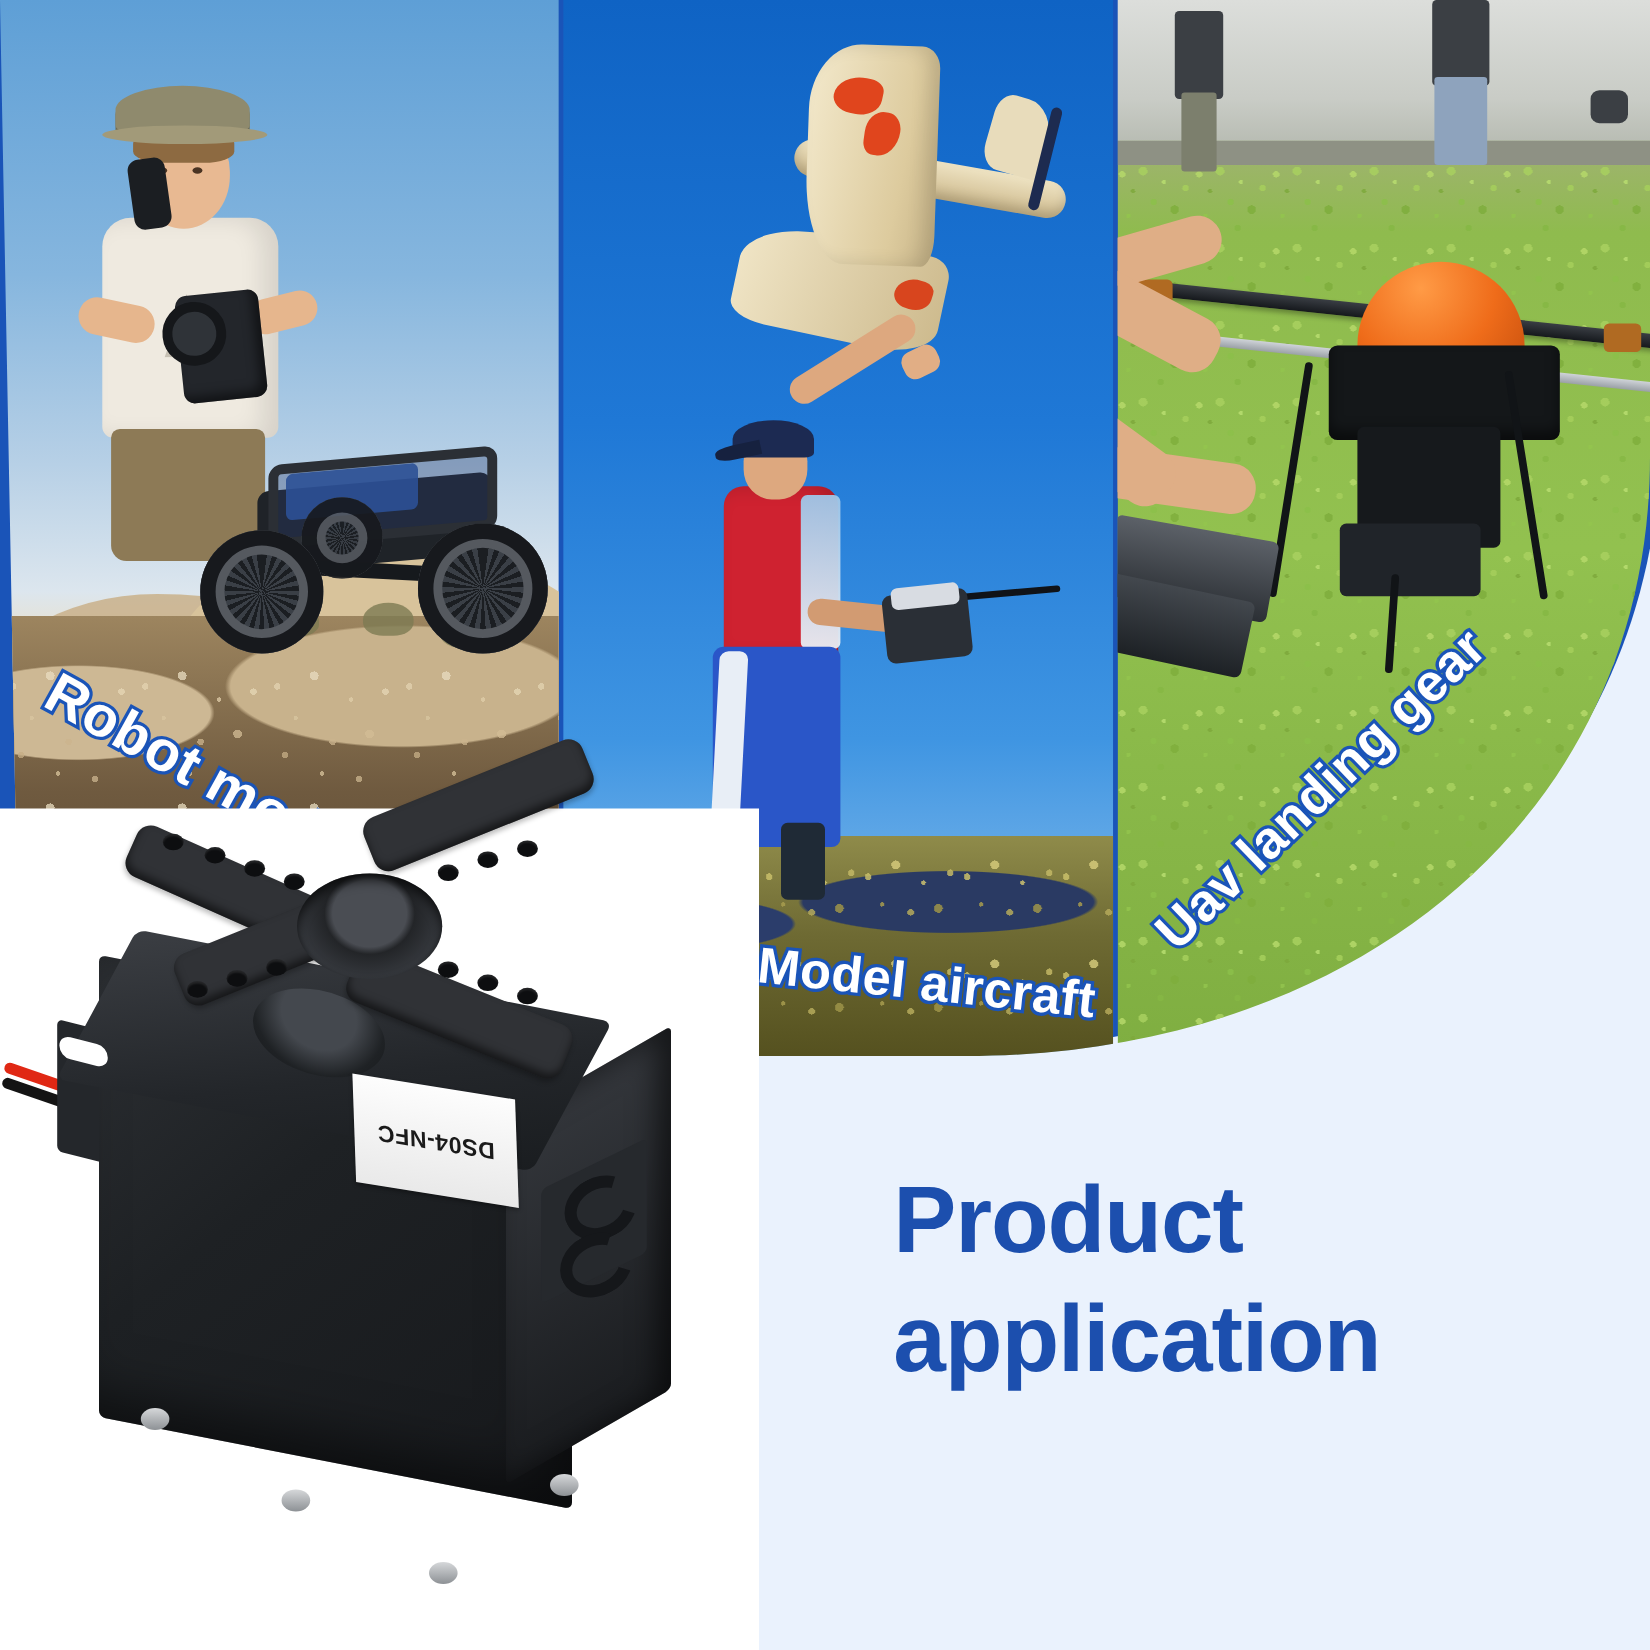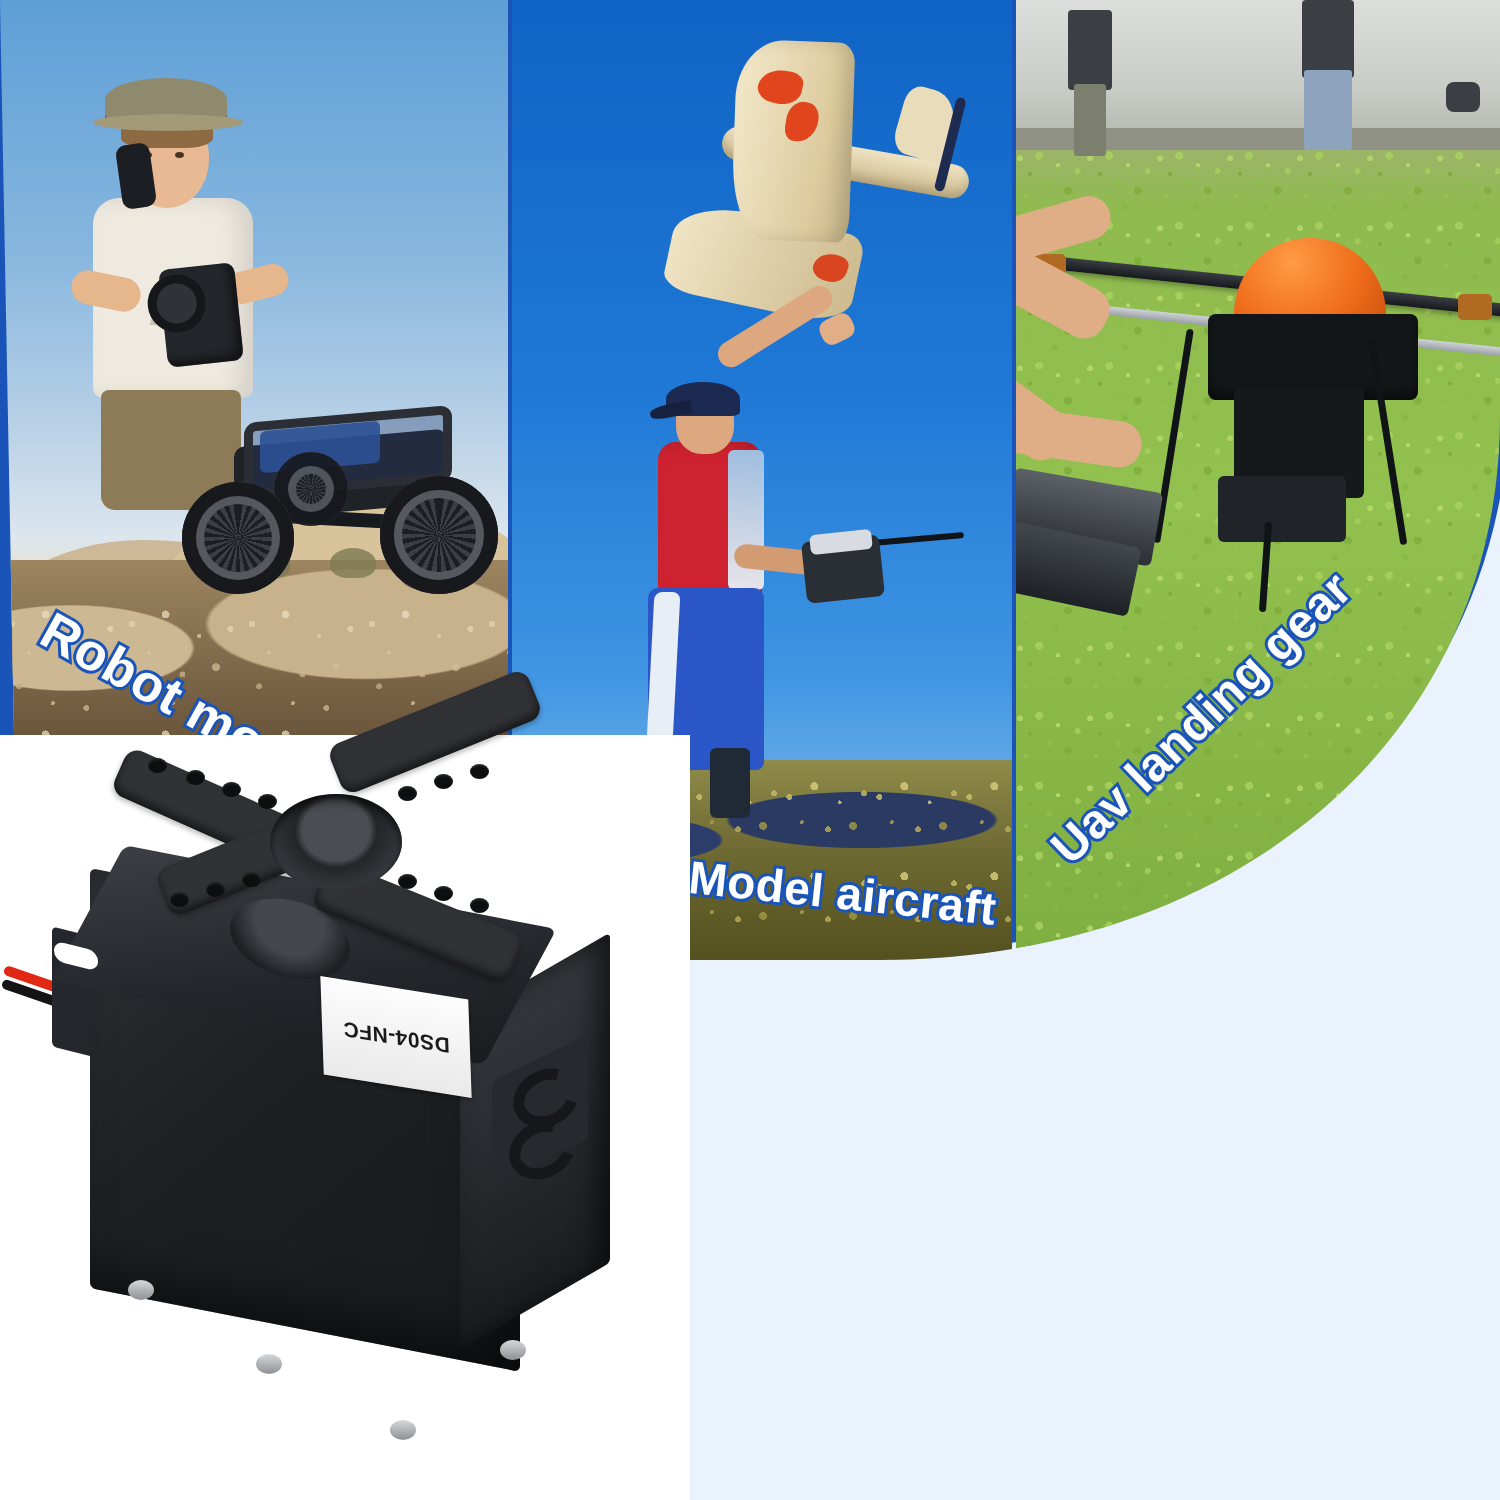--- a/index.html
+++ b/index.html
@@ -440,15 +440,17 @@
       <div class="horn-hole" style="left:40px;top:152px;"></div>
       <div class="horn-hole" style="left:76px;top:142px;"></div>
       <div class="horn-hole" style="left:112px;top:132px;"></div>
       <div class="horn-hole" style="left:268px;top:134px;"></div>
       <div class="horn-hole" style="left:304px;top:146px;"></div>
       <div class="horn-hole" style="left:340px;top:158px;"></div>
     </div>
   </div>
 
   <div class="headline">
+    <span class="l1">Product</span>
+    <span class="l2">application</span>
   </div>
 
 </div>
 
 </body></html>

